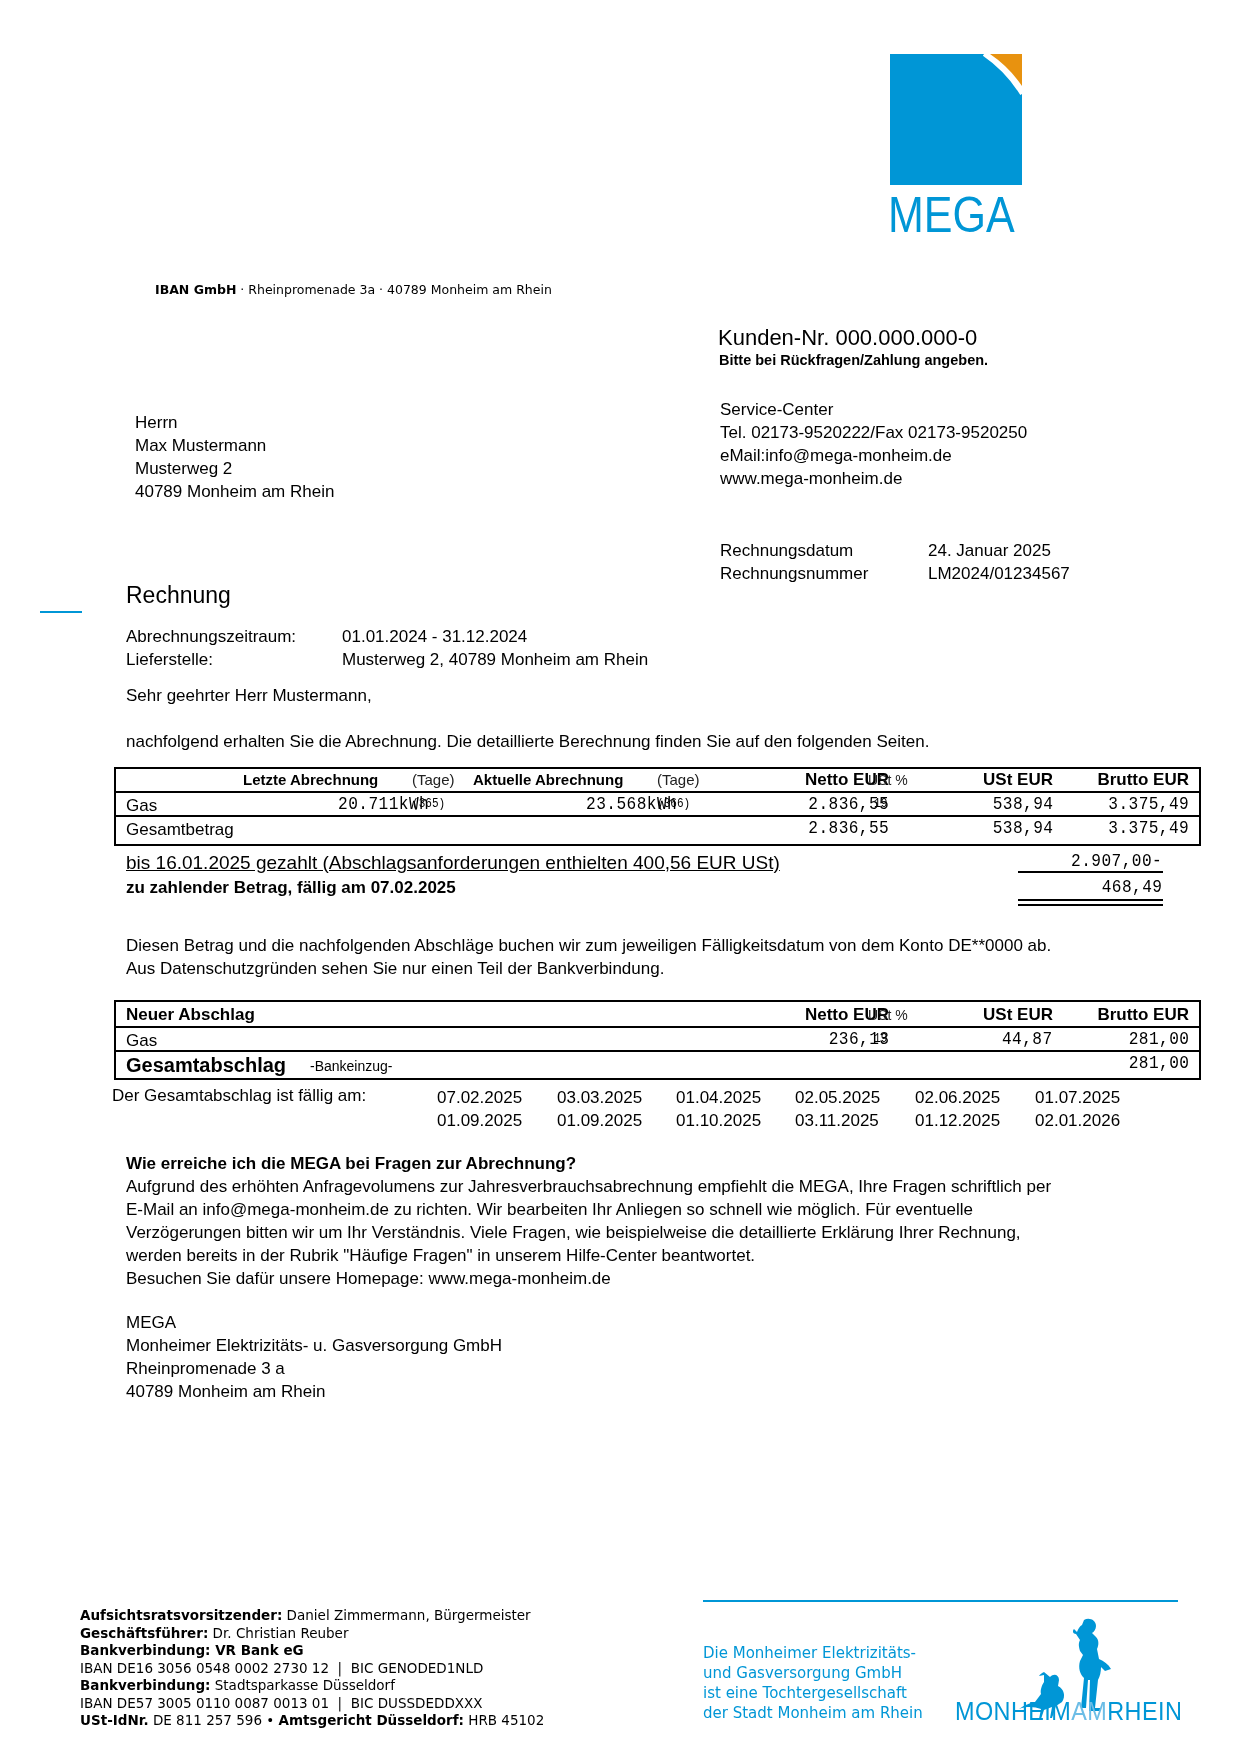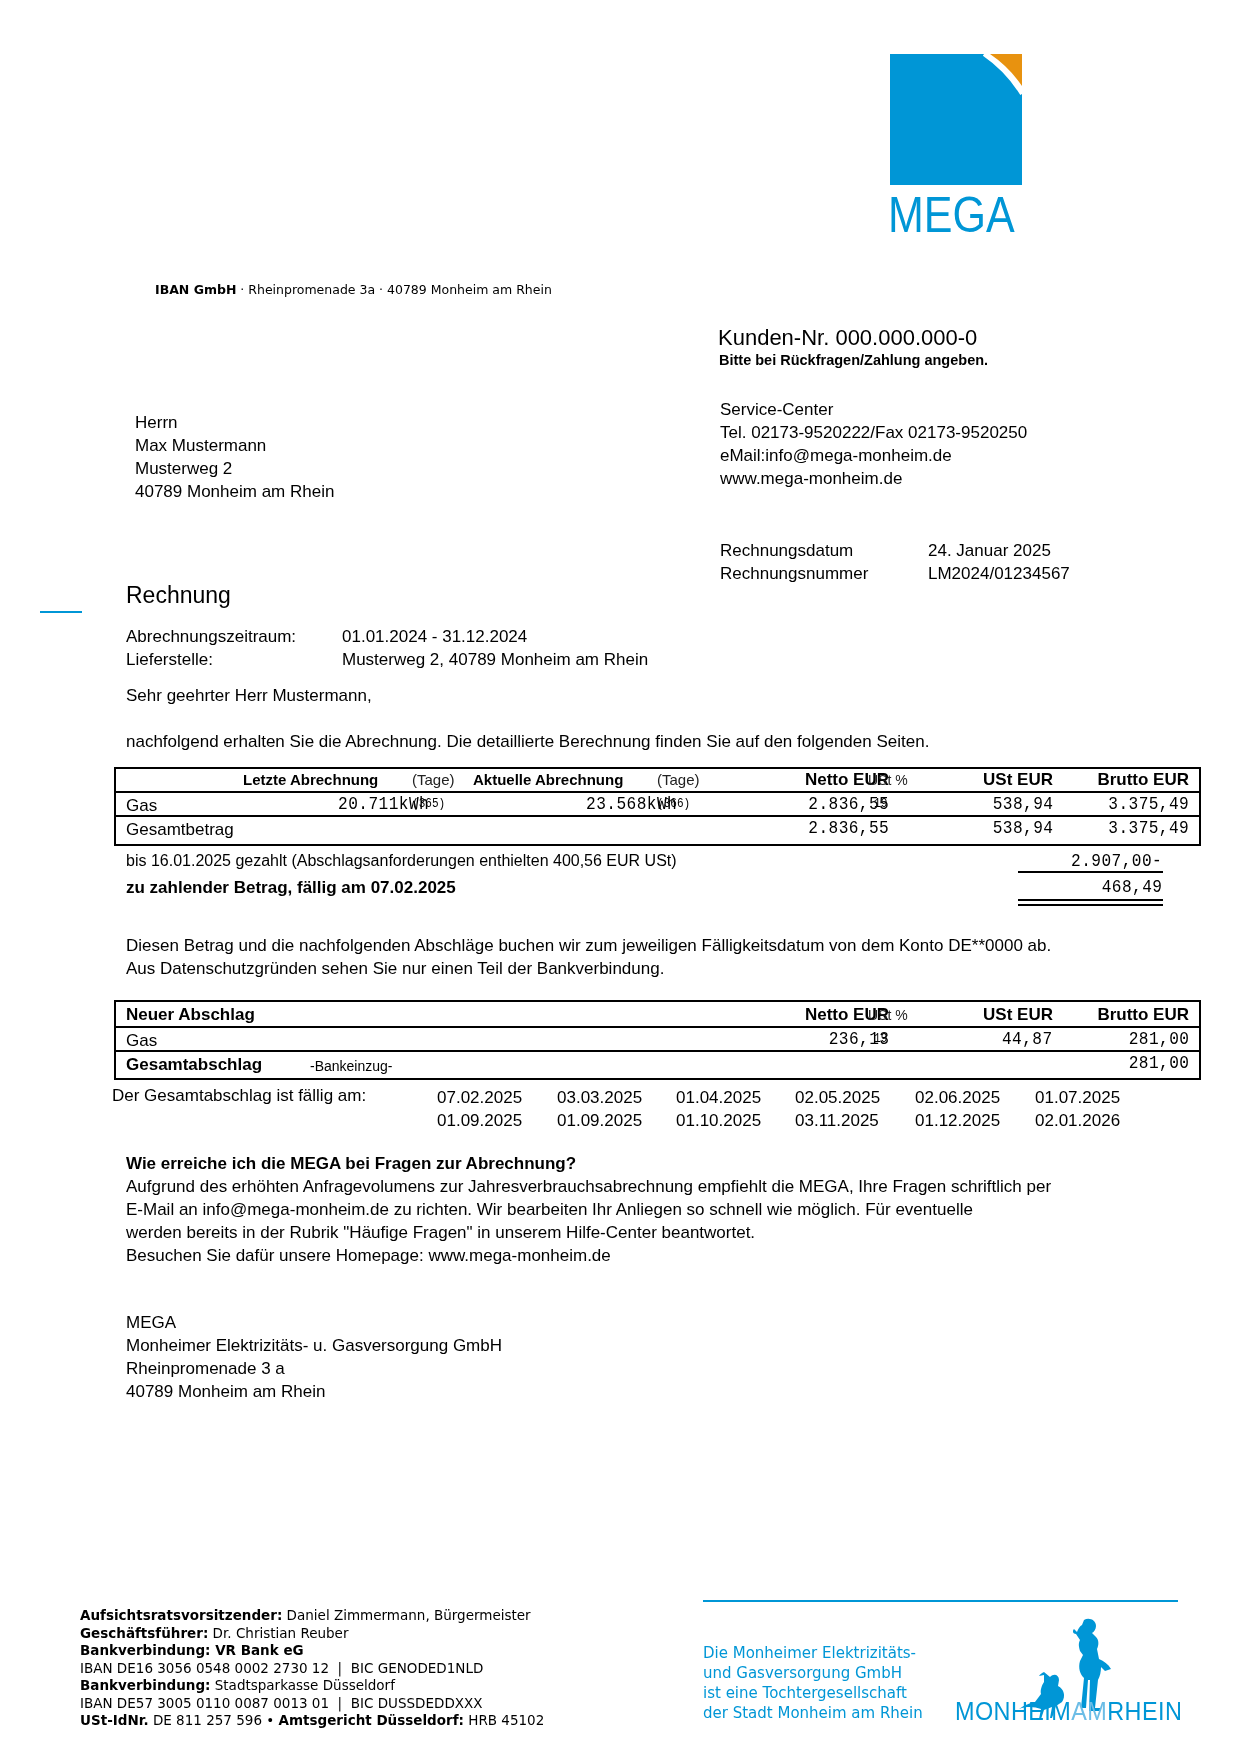--- a/index.html
+++ b/index.html
@@ -45,21 +45,21 @@
   .r { text-align:right; }
   .hd { font-weight:bold; font-size:16px; }
   .sm { font-size:15px; color:#222; }
   .num { font-family:"Liberation Mono", monospace; font-size:19px; letter-spacing:0.5px; transform:scaleX(0.85); transform-origin:right center; }
   .tag { font-family:"Liberation Mono", monospace; font-size:13px; transform:scaleX(0.85); transform-origin:left center; }
   .txt { font-size:17px; }
 
   #t1 { top:767px; height:79px; }
   #t2 { top:1000px; height:80px; }
 
-  #paid-line { left:126px; top:852px; font-size:16px; }
+  #paid-line { left:126px; top:852px; font-size:19px;text-decoration:underline; }
   #due-line { left:126px; top:878px; font-size:17px; font-weight:bold; }
   #paid-val { right:78px; top:850px; }
   #due-val { right:78px; top:876px; }
   #line-single { left:1018px; top:871px; width:145px; height:2px; background:#000; }
   #line-double1 { left:1018px; top:899px; width:145px; height:2px; background:#000; }
   #line-double2 { left:1018px; top:904px; width:145px; height:2px; background:#000; }
 
   #bank-note { left:126px; top:934px; font-size:17px; line-height:23px; }
 
   #schedule-lbl { left:112px; top:1086px; font-size:17px; }
@@ -183,21 +183,21 @@
     <span class="cell hd r" style="right:10px;top:2px;font-size:17px;">Brutto EUR</span>
   </div>
   <div class="row">
     <span class="cell txt" style="left:10px;top:2px;">Gas</span>
     <span class="cell num r" style="right:310px;">236,13</span>
     <span class="cell tag" style="left:758px;">19</span>
     <span class="cell num r" style="right:146px;">44,87</span>
     <span class="cell num r" style="right:10px;">281,00</span>
   </div>
   <div class="row">
-    <span class="cell hd" style="left:10px;top:2px;font-size:17px;">Gesamtabschlag</span>
+    <span class="cell hd" style="left:10px;top:2px;font-size:20px;">Gesamtabschlag</span>
     <span class="cell" style="left:194px;top:3px;font-size:14px;">-Bankeinzug-</span>
     <span class="cell num r" style="right:10px;">281,00</span>
   </div>
 </div>
 
 <div id="schedule-lbl" class="abs">Der Gesamtabschlag ist fällig am:</div>
 <div class="sched" style="left:437px;top:1086px;">07.02.2025</div>
 <div class="sched" style="left:557px;top:1086px;">03.03.2025</div>
 <div class="sched" style="left:676px;top:1086px;">01.04.2025</div>
 <div class="sched" style="left:795px;top:1086px;">02.05.2025</div>
@@ -207,20 +207,21 @@
 <div class="sched" style="left:557px;top:1109px;">01.09.2025</div>
 <div class="sched" style="left:676px;top:1109px;">01.10.2025</div>
 <div class="sched" style="left:795px;top:1109px;">03.11.2025</div>
 <div class="sched" style="left:915px;top:1109px;">01.12.2025</div>
 <div class="sched" style="left:1035px;top:1109px;">02.01.2026</div>
 
 <div id="faq" class="abs">
   <div class="q">Wie erreiche ich die MEGA bei Fragen zur Abrechnung?</div>
   <div>Aufgrund des erhöhten Anfragevolumens zur Jahresverbrauchsabrechnung empfiehlt die MEGA, Ihre Fragen schriftlich per</div>
   <div>E-Mail an info@mega-monheim.de zu richten. Wir bearbeiten Ihr Anliegen so schnell wie möglich. Für eventuelle</div>
+  <div>Verzögerungen bitten wir um Ihr Verständnis. Viele Fragen, wie beispielweise die detaillierte Erklärung Ihrer Rechnung,</div>
   <div>werden bereits in der Rubrik "Häufige Fragen" in unserem Hilfe-Center beantwortet.</div>
   <div>Besuchen Sie dafür unsere Homepage: www.mega-monheim.de</div>
 </div>
 
 <div id="closing" class="abs">
   <div>MEGA</div>
   <div>Monheimer Elektrizitäts- u. Gasversorgung GmbH</div>
   <div>Rheinpromenade 3 a</div>
   <div>40789 Monheim am Rhein</div>
 </div>

